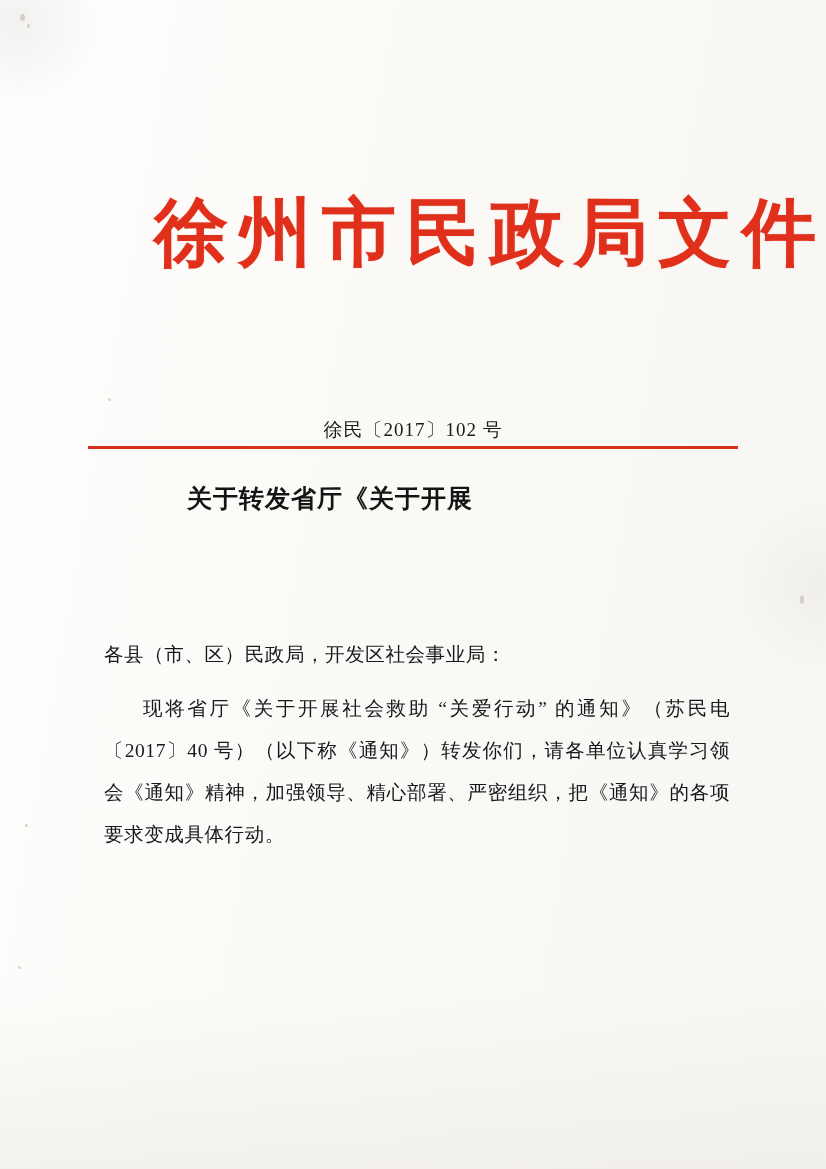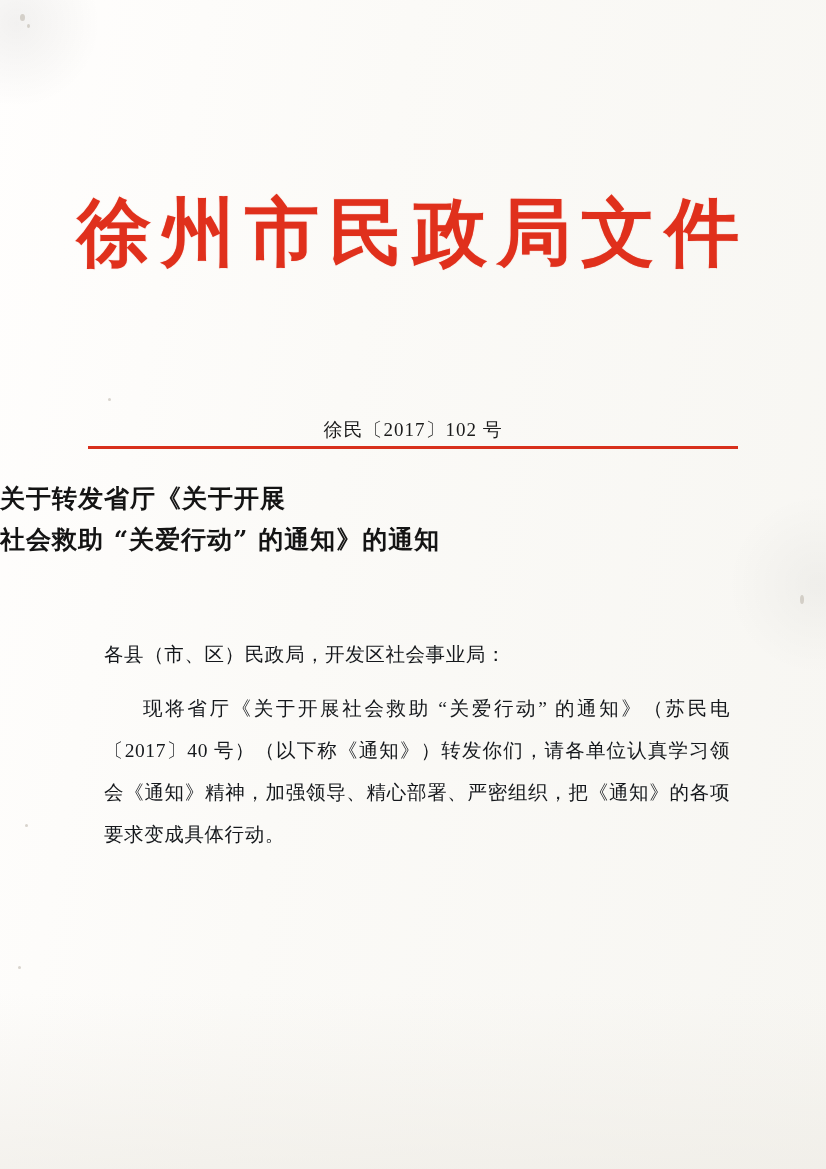--- a/index.html
+++ b/index.html
@@ -36,21 +36,21 @@
     border-radius: 50%;
     opacity: .55;
   }
 
   
   .masthead {
     position: absolute;
     top: 190px;
     left: 0;
     width: 826px;
-    text-align: center;
+    text-align: right;
   }
   .masthead-title {
     font-family: "DejaVu Serif", "Liberation Serif", serif;
     font-weight: bold;
     font-size: 74px;
     letter-spacing: 10px;
     color: #e0301c;
     line-height: 1.15;
     text-shadow: 0 0 1px rgba(224,48,28,.5);
     white-space: nowrap;
@@ -77,21 +77,21 @@
     height: 2.5px;
     background: #d8301c;
   }
 
   
   .doc-title {
     position: absolute;
     top: 478px;
     left: 0;
     width: 660px;
-    text-align: left;
+    text-align: center;
     font-family: "DejaVu Serif", "Liberation Serif", serif;
     font-weight: bold;
     font-size: 25px;
     line-height: 1.65;
     color: #141414;
     letter-spacing: 1px;
   }
 
   
   .body-block {
@@ -130,21 +130,20 @@
   <div class="masthead">
     <div class="masthead-title">徐州市民政局文件</div>
   </div>
 
   <div class="docnum">徐民〔2017〕102 号</div>
 
   <div class="red-rule"></div>
 
   <div class="doc-title">
     <div>关于转发省厅《关于开展</div>
-    <div>社会救助 “关爱行动” 的通知》的通知</div>
   </div>
 
   <div class="body-block">
     <p class="salutation">各县（市、区）民政局，开发区社会事业局：</p>
     <p class="indent2">现将省厅《关于开展社会救助 “关爱行动” 的通知》（苏民电〔2017〕40 号）（以下称《通知》）转发你们，请各单位认真学习领会《通知》精神，加强领导、精心部署、严密组织，把《通知》的各项要求变成具体行动。</p>
   </div>
 
 </div>
 
 </body></html>

